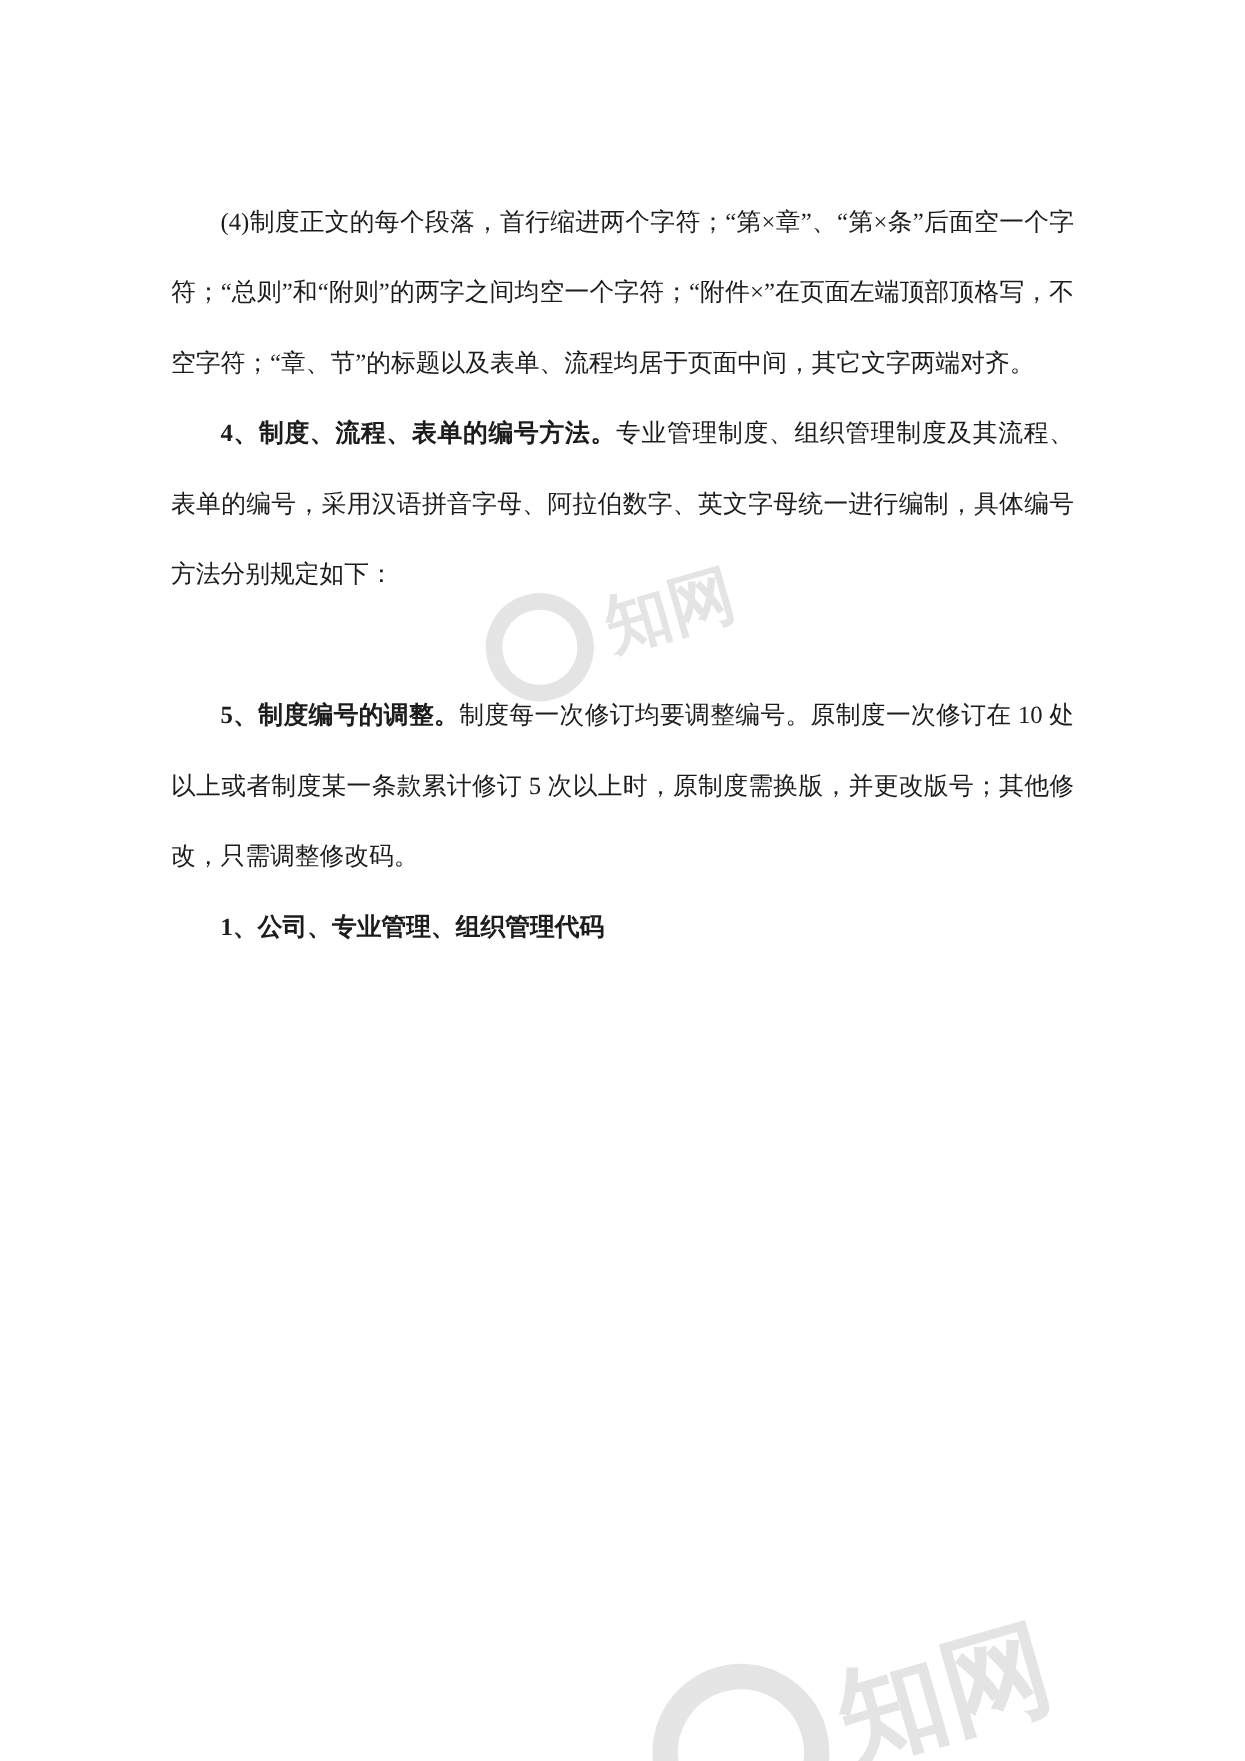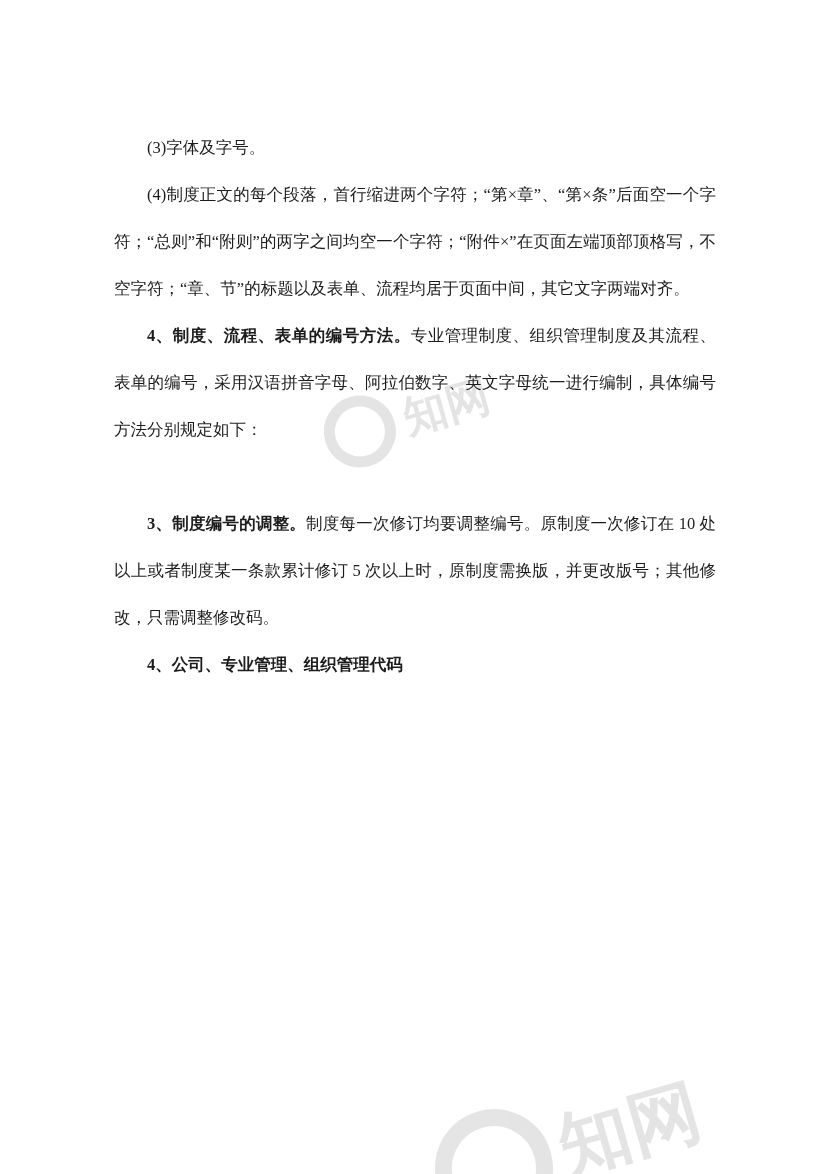--- a/index.html
+++ b/index.html
@@ -67,35 +67,34 @@
 
 <div class="page">
 
   <div class="watermark wm-a">
     <span class="wm-ring"></span>
     <span>知网</span>
   </div>
 
   <div class="content">
 
-    <p class="para"><span>(3)字体及字号。</span></p>
 
 
 
 
 
     <p class="para"><span>(4)制度正文的每个段落，首行缩进两个字符；“第×章”、“第×条”后面空一个字符；“总则”和“附则”的两字之间均空一个字符；“附件×”在页面左端顶部顶格写，不空字符；“章、节”的标题以及表单、流程均居于页面中间，其它文字两端对齐。</span></p>
 
     <p class="para"><span class="b">4、制度、流程、表单的编号方法。</span><span>专业管理制度、组织管理制度及其流程、表单的编号，采用汉语拼音字母、阿拉伯数字、英文字母统一进行编制，具体编号方法分别规定如下：</span></p>
 
     <div class="para-spacer"></div>
 
-    <p class="para"><span class="b">3、制度编号的调整。</span><span>制度每一次修订均要调整编号。原制度一次修订在 10 处以上或者制度某一条款累计修订 5 次以上时，原制度需换版，并更改版号；其他修改，只需调整修改码。</span></p>
+    <p class="para"><span class="b">5、制度编号的调整。</span><span>制度每一次修订均要调整编号。原制度一次修订在 10 处以上或者制度某一条款累计修订 5 次以上时，原制度需换版，并更改版号；其他修改，只需调整修改码。</span></p>
 
-    <p class="para"><span class="b">4、公司、专业管理、组织管理代码</span></p>
+    <p class="para"><span class="b">1、公司、专业管理、组织管理代码</span></p>
 
   </div>
 
   <div class="watermark wm-b">
     <span class="wm-ring"></span>
     <span>知网</span>
   </div>
 
 </div>
 

